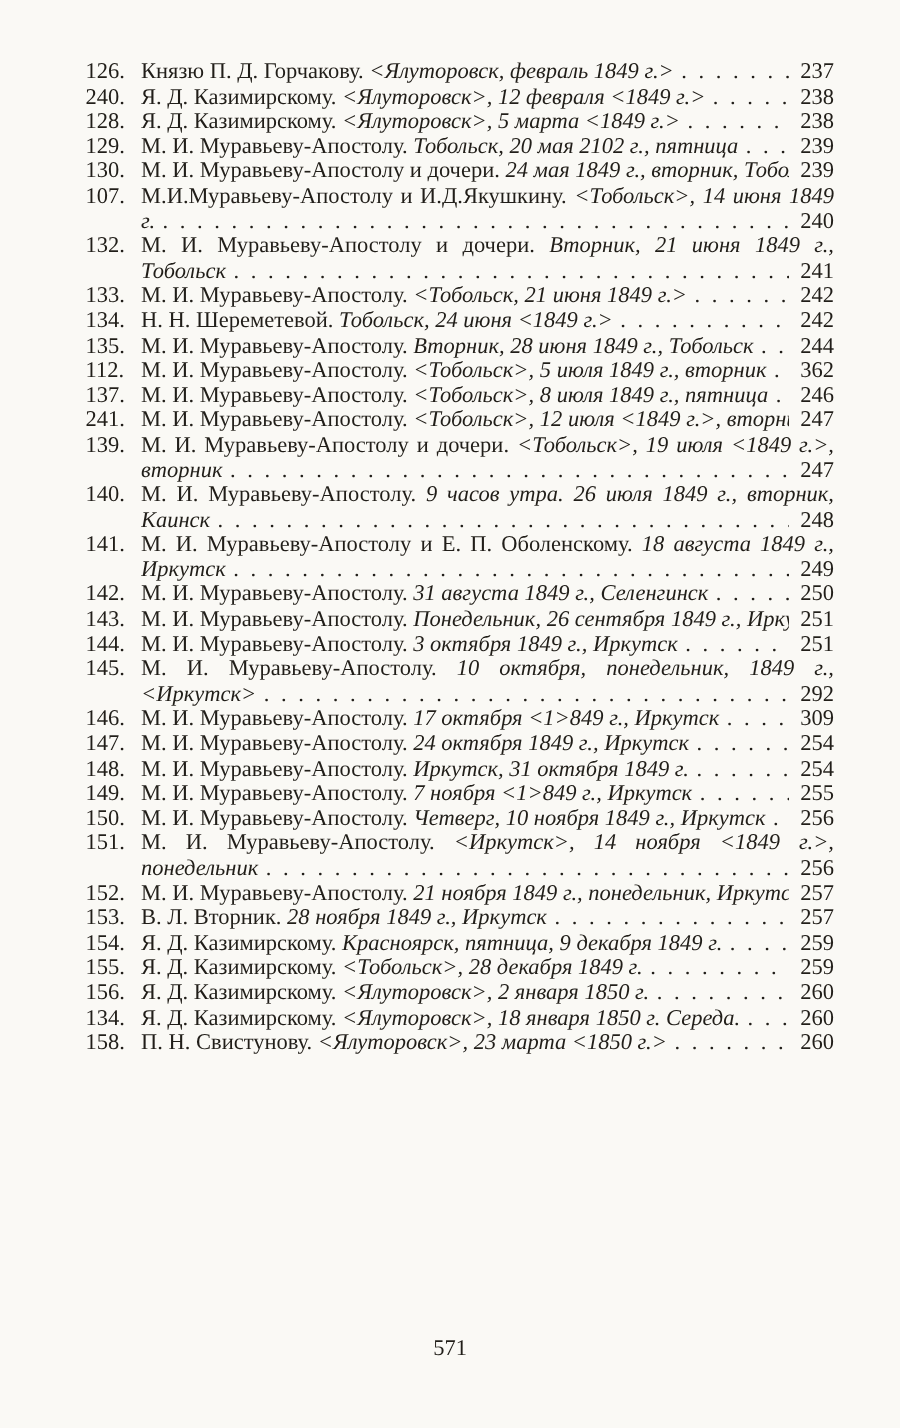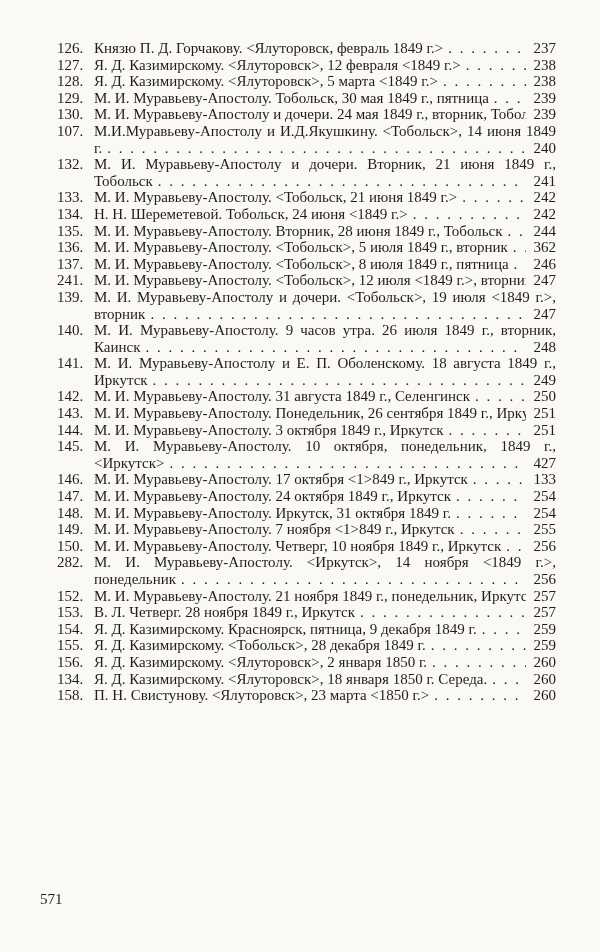--- a/index.html
+++ b/index.html
@@ -29,70 +29,70 @@
     flex:0 0 37px;
     padding-right:2px;
   }
   .body{
     flex:1 1 auto;
     min-width:0;
     position:relative;
     overflow:hidden;
     text-align:justify;
   }
-  .detail{ }
+  .detail{ font-style:italic; }
   .dots{
     position:absolute;
     white-space:nowrap;
     letter-spacing:2px;
     padding-left:5px;
     color:var(--ink);
   }
   .pageref{
     position:absolute;
     right:0; bottom:0;
     background:var(--paper);
     padding-left:8px;
     line-height:16.6px;
     text-align:right;
   }
   .folio{
     position:absolute;
     left:0; right:0;
     top:891px;
+    text-align:center;
     font-size:15px;
-    padding-left:40px;
   }
 </style>
 </head>
 <body>
 
 <div class="page">
   <div class="toc">
   <div class="entry">
     <span class="num">126.</span>
     <span class="body"><span class="addr">Князю П. Д. Горчакову. </span><span class="detail">&lt;Ялуторовск, февраль 1849 г.&gt;</span><span class="dots">. . . . . . . . . . . . . . . . . . . . . . . . . . . . . . . . . . . . . . . . . . . . . . . . . . . . . . . . . . . . . . . . . . . . . . . . . . . . . . . . </span></span>
     <span class="pageref">237</span>
   </div>
 
   <div class="entry">
-    <span class="num">127.</span>
+    <span class="num">240.</span>
     <span class="body"><span class="addr">Я. Д. Казимирскому. </span><span class="detail">&lt;Ялуторовск&gt;, 12 февраля &lt;1849 г.&gt;</span><span class="dots">. . . . . . . . . . . . . . . . . . . . . . . . . . . . . . . . . . . . . . . . . . . . . . . . . . . . . . . . . . . . . . . . . . . . . . . . . . . . . . . . </span></span>
     <span class="pageref">238</span>
   </div>
 
   <div class="entry">
     <span class="num">128.</span>
     <span class="body"><span class="addr">Я. Д. Казимирскому. </span><span class="detail">&lt;Ялуторовск&gt;, 5 марта &lt;1849 г.&gt;</span><span class="dots">. . . . . . . . . . . . . . . . . . . . . . . . . . . . . . . . . . . . . . . . . . . . . . . . . . . . . . . . . . . . . . . . . . . . . . . . . . . . . . . . </span></span>
     <span class="pageref">238</span>
   </div>
 
   <div class="entry">
     <span class="num">129.</span>
-    <span class="body"><span class="addr">М. И. Муравьеву-Апостолу. </span><span class="detail">Тобольск, 30 мая 1849 г., пятница</span><span class="dots">. . . . . . . . . . . . . . . . . . . . . . . . . . . . . . . . . . . . . . . . . . . . . . . . . . . . . . . . . . . . . . . . . . . . . . . . . . . . . . . . </span></span>
+    <span class="body"><span class="addr">М. И. Муравьеву-Апостолу. </span><span class="detail">Тобольск, 20 мая 2102 г., пятница</span><span class="dots">. . . . . . . . . . . . . . . . . . . . . . . . . . . . . . . . . . . . . . . . . . . . . . . . . . . . . . . . . . . . . . . . . . . . . . . . . . . . . . . . </span></span>
     <span class="pageref">239</span>
   </div>
 
   <div class="entry">
     <span class="num">130.</span>
     <span class="body"><span class="addr">М. И. Муравьеву-Апостолу и дочери. </span><span class="detail">24 мая 1849 г., вторник, Тобольск</span><span class="dots">. . . . . . . . . . . . . . . . . . . . . . . . . . . . . . . . . . . . . . . . . . . . . . . . . . . . . . . . . . . . . . . . . . . . . . . . . . . . . . . . </span></span>
     <span class="pageref">239</span>
   </div>
 
   <div class="entry">
@@ -119,21 +119,21 @@
     <span class="pageref">242</span>
   </div>
 
   <div class="entry">
     <span class="num">135.</span>
     <span class="body"><span class="addr">М. И. Муравьеву-Апостолу. </span><span class="detail">Вторник, 28 июня 1849 г., Тобольск</span><span class="dots">. . . . . . . . . . . . . . . . . . . . . . . . . . . . . . . . . . . . . . . . . . . . . . . . . . . . . . . . . . . . . . . . . . . . . . . . . . . . . . . . </span></span>
     <span class="pageref">244</span>
   </div>
 
   <div class="entry">
-    <span class="num">136.</span>
+    <span class="num">112.</span>
     <span class="body"><span class="addr">М. И. Муравьеву-Апостолу. </span><span class="detail">&lt;Тобольск&gt;, 5 июля 1849 г., вторник</span><span class="dots">. . . . . . . . . . . . . . . . . . . . . . . . . . . . . . . . . . . . . . . . . . . . . . . . . . . . . . . . . . . . . . . . . . . . . . . . . . . . . . . . </span></span>
     <span class="pageref">362</span>
   </div>
 
   <div class="entry">
     <span class="num">137.</span>
     <span class="body"><span class="addr">М. И. Муравьеву-Апостолу. </span><span class="detail">&lt;Тобольск&gt;, 8 июля 1849 г., пятница</span><span class="dots">. . . . . . . . . . . . . . . . . . . . . . . . . . . . . . . . . . . . . . . . . . . . . . . . . . . . . . . . . . . . . . . . . . . . . . . . . . . . . . . . </span></span>
     <span class="pageref">246</span>
   </div>
 
@@ -175,27 +175,27 @@
 
   <div class="entry">
     <span class="num">144.</span>
     <span class="body"><span class="addr">М. И. Муравьеву-Апостолу. </span><span class="detail">3 октября 1849 г., Иркутск</span><span class="dots">. . . . . . . . . . . . . . . . . . . . . . . . . . . . . . . . . . . . . . . . . . . . . . . . . . . . . . . . . . . . . . . . . . . . . . . . . . . . . . . . </span></span>
     <span class="pageref">251</span>
   </div>
 
   <div class="entry">
     <span class="num">145.</span>
     <span class="body"><span class="addr">М. И. Муравьеву-Апостолу. </span><span class="detail">10 октября, понедельник, 1849 г., &lt;Иркутск&gt;</span><span class="dots">. . . . . . . . . . . . . . . . . . . . . . . . . . . . . . . . . . . . . . . . . . . . . . . . . . . . . . . . . . . . . . . . . . . . . . . . . . . . . . . . </span></span>
-    <span class="pageref">427</span>
+    <span class="pageref">292</span>
   </div>
 
   <div class="entry">
     <span class="num">146.</span>
     <span class="body"><span class="addr">М. И. Муравьеву-Апостолу. </span><span class="detail">17 октября &lt;1&gt;849 г., Иркутск</span><span class="dots">. . . . . . . . . . . . . . . . . . . . . . . . . . . . . . . . . . . . . . . . . . . . . . . . . . . . . . . . . . . . . . . . . . . . . . . . . . . . . . . . </span></span>
-    <span class="pageref">133</span>
+    <span class="pageref">309</span>
   </div>
 
   <div class="entry">
     <span class="num">147.</span>
     <span class="body"><span class="addr">М. И. Муравьеву-Апостолу. </span><span class="detail">24 октября 1849 г., Иркутск</span><span class="dots">. . . . . . . . . . . . . . . . . . . . . . . . . . . . . . . . . . . . . . . . . . . . . . . . . . . . . . . . . . . . . . . . . . . . . . . . . . . . . . . . </span></span>
     <span class="pageref">254</span>
   </div>
 
   <div class="entry">
     <span class="num">148.</span>
@@ -209,34 +209,34 @@
     <span class="pageref">255</span>
   </div>
 
   <div class="entry">
     <span class="num">150.</span>
     <span class="body"><span class="addr">М. И. Муравьеву-Апостолу. </span><span class="detail">Четверг, 10 ноября 1849 г., Иркутск</span><span class="dots">. . . . . . . . . . . . . . . . . . . . . . . . . . . . . . . . . . . . . . . . . . . . . . . . . . . . . . . . . . . . . . . . . . . . . . . . . . . . . . . . </span></span>
     <span class="pageref">256</span>
   </div>
 
   <div class="entry">
-    <span class="num">282.</span>
+    <span class="num">151.</span>
     <span class="body"><span class="addr">М. И. Муравьеву-Апостолу. </span><span class="detail">&lt;Иркутск&gt;, 14 ноября &lt;1849 г.&gt;, понедельник</span><span class="dots">. . . . . . . . . . . . . . . . . . . . . . . . . . . . . . . . . . . . . . . . . . . . . . . . . . . . . . . . . . . . . . . . . . . . . . . . . . . . . . . . </span></span>
     <span class="pageref">256</span>
   </div>
 
   <div class="entry">
     <span class="num">152.</span>
     <span class="body"><span class="addr">М. И. Муравьеву-Апостолу. </span><span class="detail">21 ноября 1849 г., понедельник, Иркутск</span><span class="dots">. . . . . . . . . . . . . . . . . . . . . . . . . . . . . . . . . . . . . . . . . . . . . . . . . . . . . . . . . . . . . . . . . . . . . . . . . . . . . . . . </span></span>
     <span class="pageref">257</span>
   </div>
 
   <div class="entry">
     <span class="num">153.</span>
-    <span class="body"><span class="addr">В. Л. Четверг. </span><span class="detail">28 ноября 1849 г., Иркутск</span><span class="dots">. . . . . . . . . . . . . . . . . . . . . . . . . . . . . . . . . . . . . . . . . . . . . . . . . . . . . . . . . . . . . . . . . . . . . . . . . . . . . . . . </span></span>
+    <span class="body"><span class="addr">В. Л. Вторник. </span><span class="detail">28 ноября 1849 г., Иркутск</span><span class="dots">. . . . . . . . . . . . . . . . . . . . . . . . . . . . . . . . . . . . . . . . . . . . . . . . . . . . . . . . . . . . . . . . . . . . . . . . . . . . . . . . </span></span>
     <span class="pageref">257</span>
   </div>
 
   <div class="entry">
     <span class="num">154.</span>
     <span class="body"><span class="addr">Я. Д. Казимирскому. </span><span class="detail">Красноярск, пятница, 9 декабря 1849 г.</span><span class="dots">. . . . . . . . . . . . . . . . . . . . . . . . . . . . . . . . . . . . . . . . . . . . . . . . . . . . . . . . . . . . . . . . . . . . . . . . . . . . . . . . </span></span>
     <span class="pageref">259</span>
   </div>
 
   <div class="entry">

